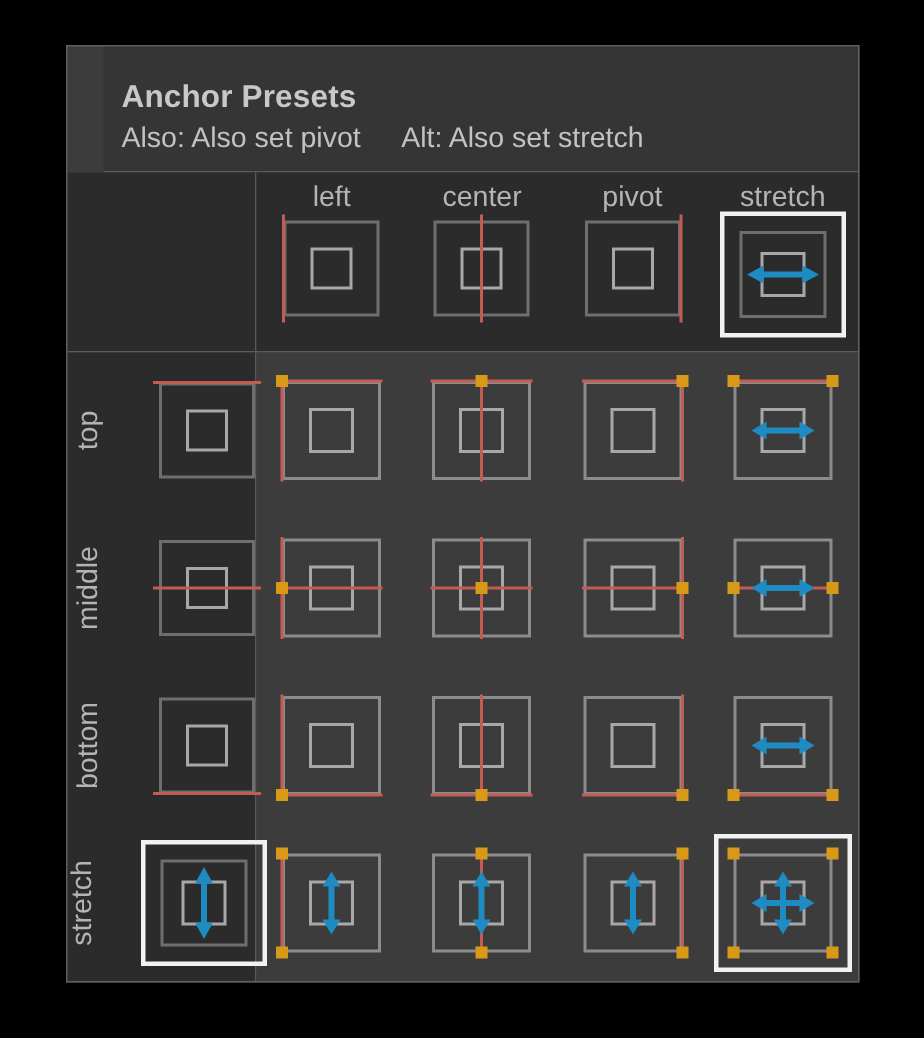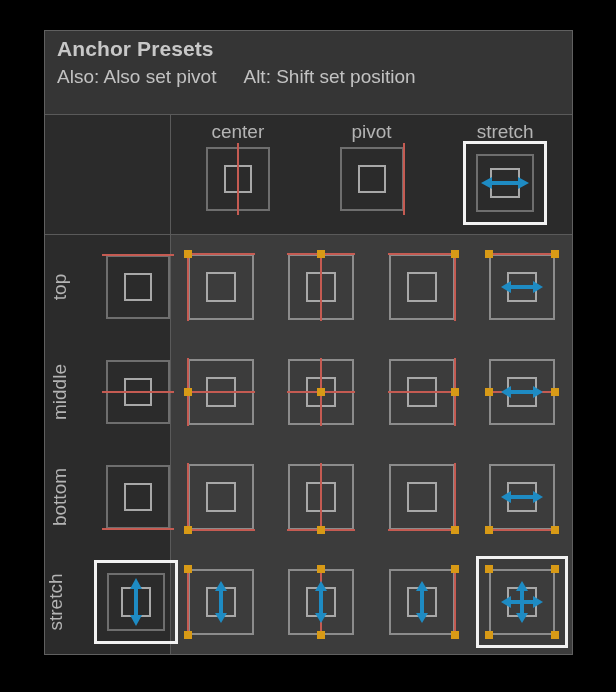--- a/index.html
+++ b/index.html
@@ -20,24 +20,25 @@
     height: 625px;
     background: #3c3c3c;
     border: 1px solid #606060;
     box-sizing: border-box;
     overflow: hidden;
   }
 
   
   .panel-header {
     background: #353535;
-    padding: 4px 12px 9px 12px;
+    padding: 20px 12px 9px 12px;
     box-sizing: border-box;
     height: 84px;
     border-bottom: 1px solid #5a5a5a;
+    margin-left: 24px;
   }
   .panel-title {
     color: #c8c8c8;
     font-size: 21px;
     font-weight: bold;
     line-height: 27px;
     letter-spacing: 0.1px;
   }
   .hint-row {
     display: flex;
@@ -190,32 +191,40 @@
 </style>
 </head>
 <body>
 
 <div id="anchor-presets-panel">
 
   <div class="panel-header">
     <div class="panel-title">Anchor Presets</div>
     <div class="hint-row">
       <div class="hint-text">Also: Also set pivot</div>
-      <div class="hint-text second">Alt: Shift set position</div>
+      <div class="hint-text second">Alt: Also set stretch</div>
     </div>
   </div>
 
   <div class="grid-frame">
 
     <div class="col-header-band">
 
       <div class="label-col"></div>
 
       <div class="cells-region">
 
+        <div class="col-head-cell">
+          <div class="col-label">left</div>
+          <div class="icon" style="width:64px;height:64px;margin-top:4px;">
+            <div class="outer-box dim"></div>
+            <div class="inner-box" style="left:18px;top:18px;width:28px;height:28px;"></div>
+            <div class="red-v" style="left:-1px;top:-4px;height:72px;"></div>
+          </div>
+        </div>
 
         <div class="col-head-cell">
           <div class="col-label">center</div>
           <div class="icon" style="width:64px;height:64px;margin-top:4px;">
             <div class="outer-box dim"></div>
             <div class="inner-box" style="left:18px;top:18px;width:28px;height:28px;"></div>
             <div class="red-v" style="left:31px;top:-4px;height:72px;"></div>
           </div>
         </div>
 

